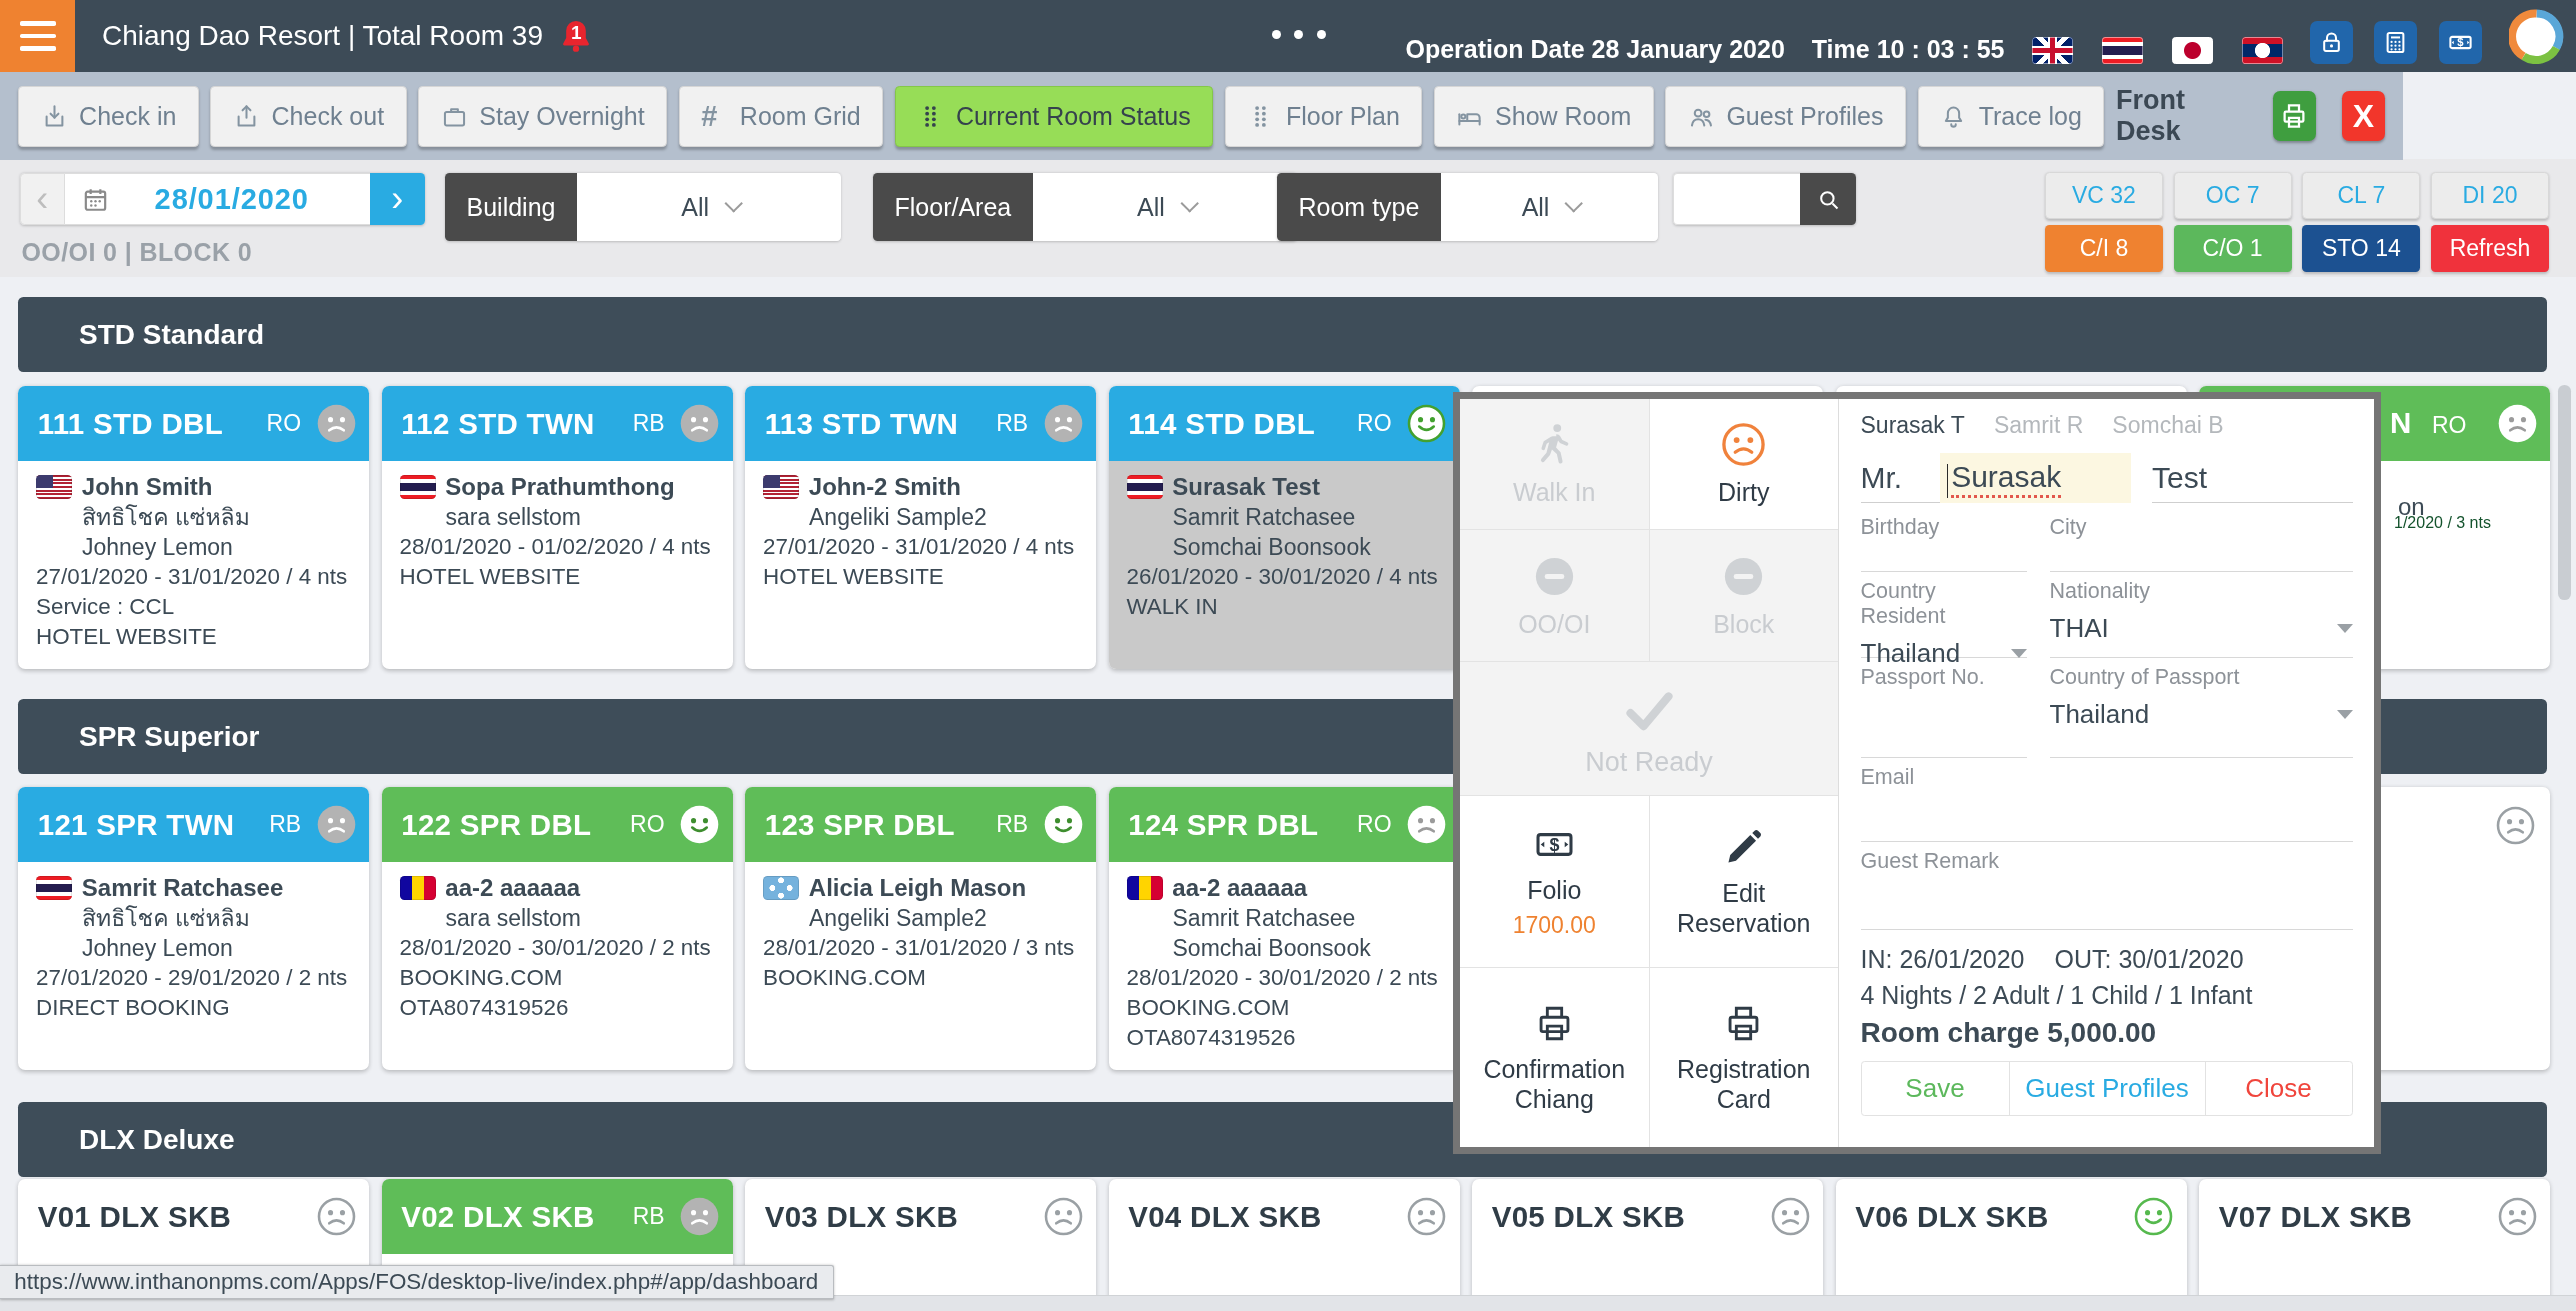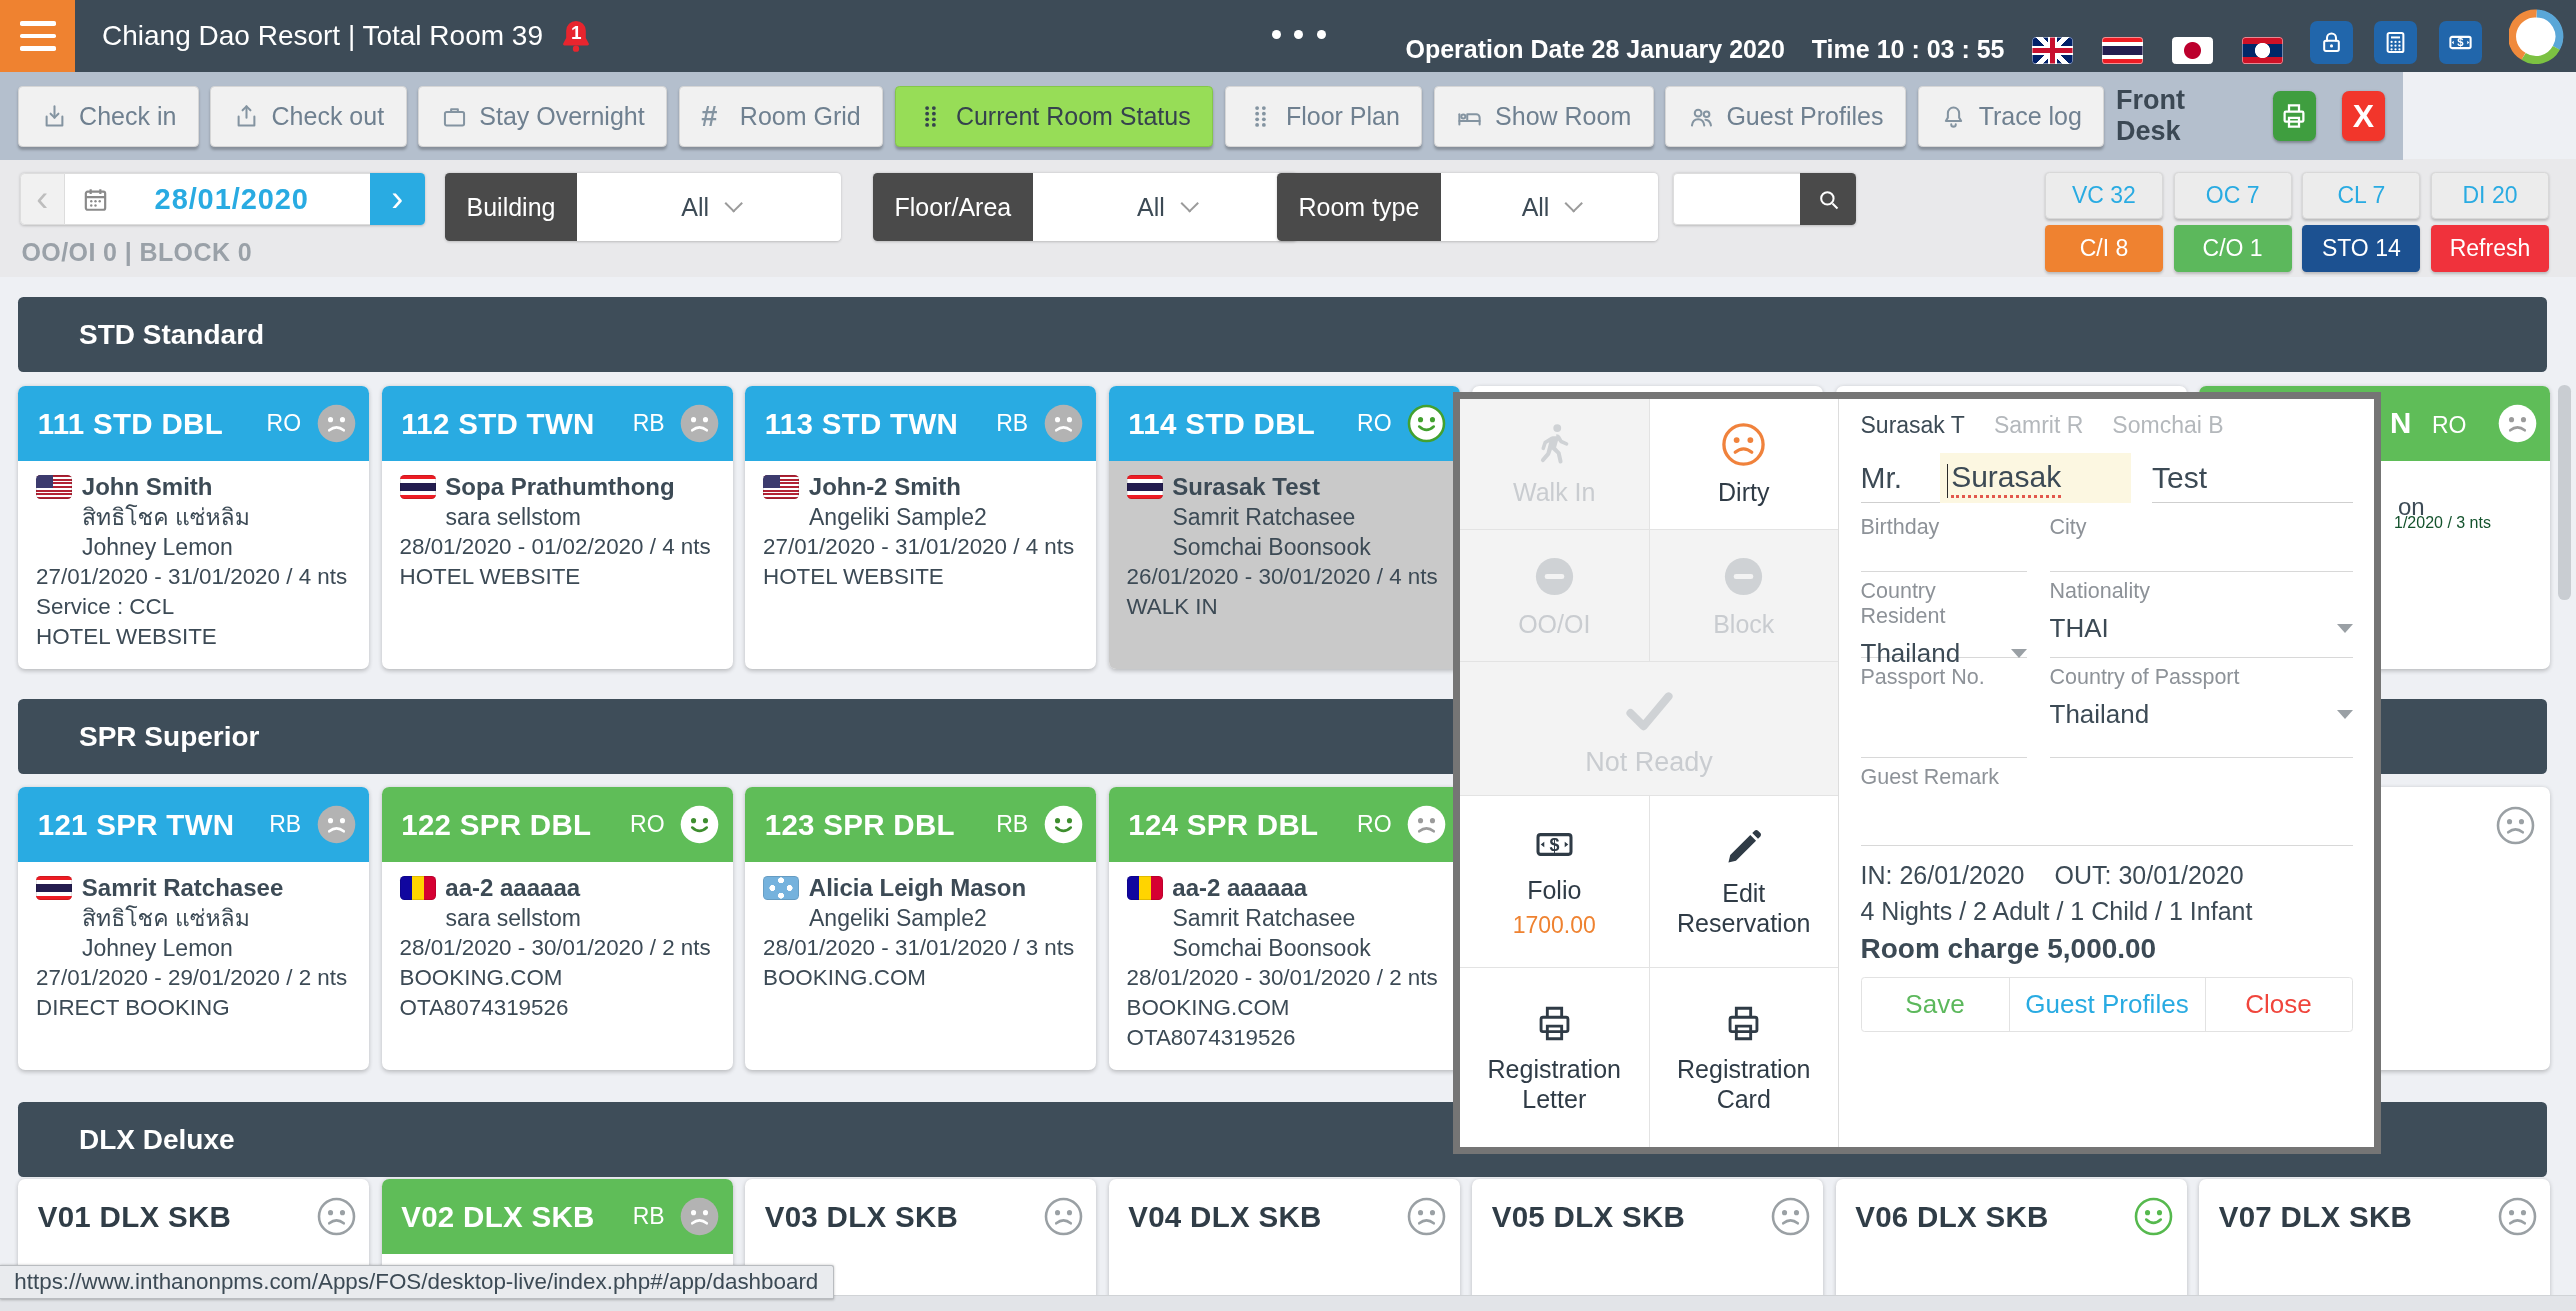--- a/index.html
+++ b/index.html
@@ -837,21 +837,21 @@
     </div>
     <div class="pp-row r5">
       <div class="tile">
         <span class="ic ic-sm">
             <svg viewBox="0 0 24 24" fill="none" stroke="currentColor" stroke-width="1.6">
               <rect x="4.5" y="8.5" width="15" height="8" rx="1"></rect>
               <path d="M8 8.5V3.5h8v5"></path>
               <path d="M8 13.5h8v7H8z"></path>
             </svg>
           </span>
-        <span>Registration Letter</span>
+        <span>Confirmation Chiang</span>
       </div>
       <div class="tile">
         <span class="ic ic-sm">
             <svg viewBox="0 0 24 24" fill="none" stroke="currentColor" stroke-width="1.6">
               <rect x="4.5" y="8.5" width="15" height="8" rx="1"></rect>
               <path d="M8 8.5V3.5h8v5"></path>
               <path d="M8 13.5h8v7H8z"></path>
             </svg>
           </span>
         <span>Registration Card</span>
@@ -901,20 +901,24 @@
           <div class="val"></div>
         </div>
       <div class="fld h112">
           <label>Country of Passport</label>
           <div class="val">
             <span>Thailand</span>
             <i class="sel-caret"></i>
           </div>
         </div>
     </div>
+    <div class="fld h94">
+        <label>Email</label>
+        <div class="val"></div>
+      </div>
     <div class="fld h98">
         <label>Guest Remark</label>
         <div class="val"></div>
       </div>
     <div class="gp-stay">
       <div class="inout"><span>IN: 26/01/2020</span><span>OUT: 30/01/2020</span></div>
       <div>4 Nights / 2 Adult / 1 Child / 1 Infant</div>
       <div class="charge">Room charge 5,000.00</div>
     </div>
     <div class="gp-btns">

